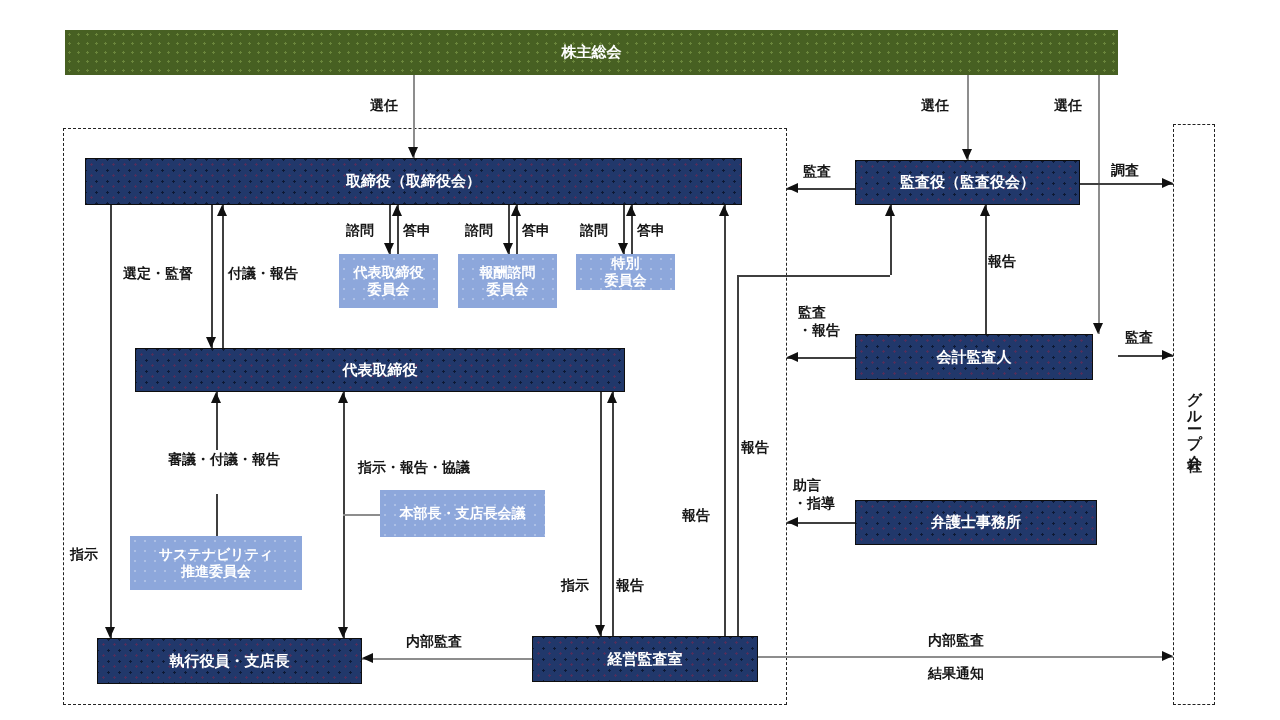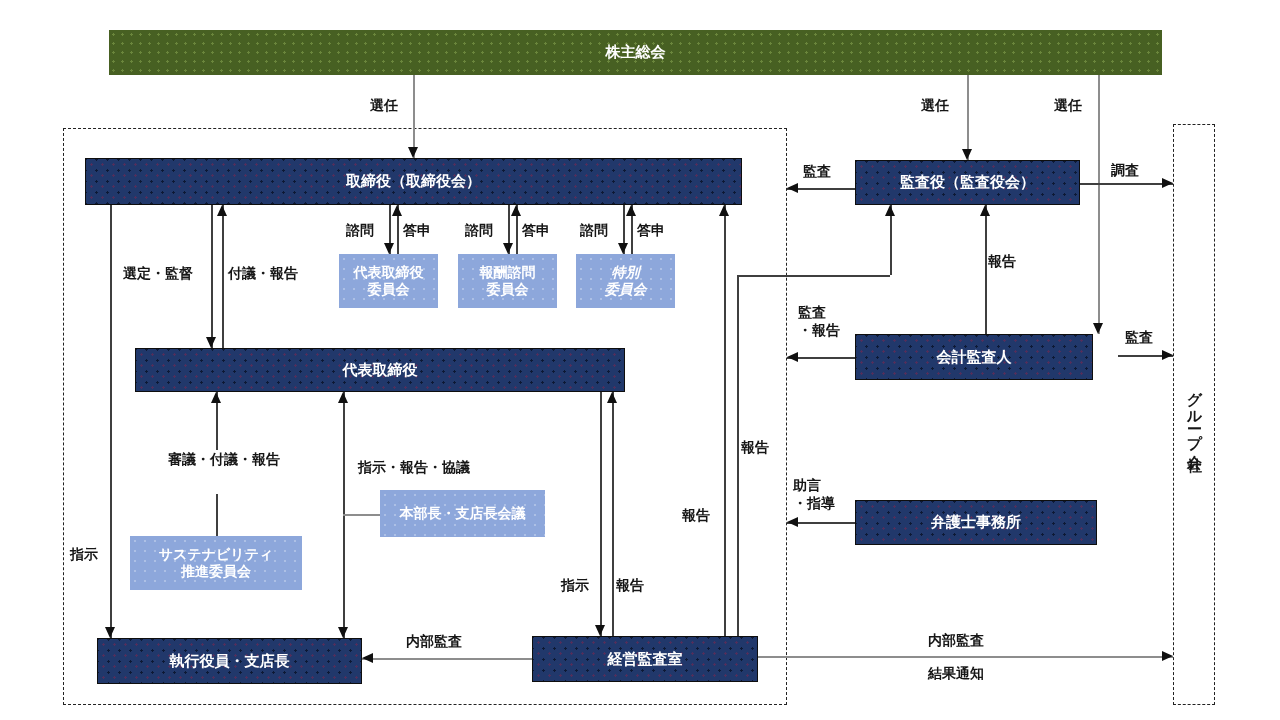--- a/index.html
+++ b/index.html
@@ -41,28 +41,28 @@
 </head>
 <body>
 
 <div id="canvas">
 
   <div class="dashed" style="left:63px;top:128px;width:724px;height:577px;"></div>
   <div class="dashed" style="left:1173px;top:124px;width:42px;height:581px;display:flex;align-items:center;justify-content:center;">
     <span class="vert">グループ会社</span>
   </div>
 
-  <div class="box green" style="left:65px;top:30px;width:1053px;height:45px;margin-left:44px;">株主総会</div>
+  <div class="box green" style="left:65px;top:30px;width:1053px;height:45px;">株主総会</div>
   <div class="box navy" style="left:85px;top:158px;width:657px;height:47px;">取締役（取締役会）</div>
   <div class="box navy" style="left:855px;top:160px;width:225px;height:45px;">監査役（監査役会）</div>
   <div class="box lblue" style="left:339px;top:254px;width:99px;height:54px;">代表取締役
 委員会</div>
   <div class="box lblue" style="left:458px;top:254px;width:99px;height:54px;">報酬諮問
 委員会</div>
-  <div class="box lblue" style="left:576px;top:254px;width:99px;height:54px;font-style:italic;">特別
+  <div class="box lblue" style="left:576px;top:254px;width:99px;height:36px;">特別
 委員会</div>
   <div class="box navy" style="left:135px;top:348px;width:490px;height:44px;">代表取締役</div>
   <div class="box navy" style="left:855px;top:334px;width:238px;height:46px;">会計監査人</div>
   <div class="box lblue" style="left:130px;top:536px;width:172px;height:54px;">サステナビリティ
 推進委員会</div>
   <div class="box lblue" style="left:380px;top:490px;width:165px;height:47px;">本部長・支店長会議</div>
   <div class="box navy" style="left:855px;top:500px;width:242px;height:45px;">弁護士事務所</div>
   <div class="box navy" style="left:97px;top:638px;width:265px;height:46px;">執行役員・支店長</div>
   <div class="box navy" style="left:532px;top:636px;width:226px;height:46px;text-align:center;">経営監査室</div>
 

